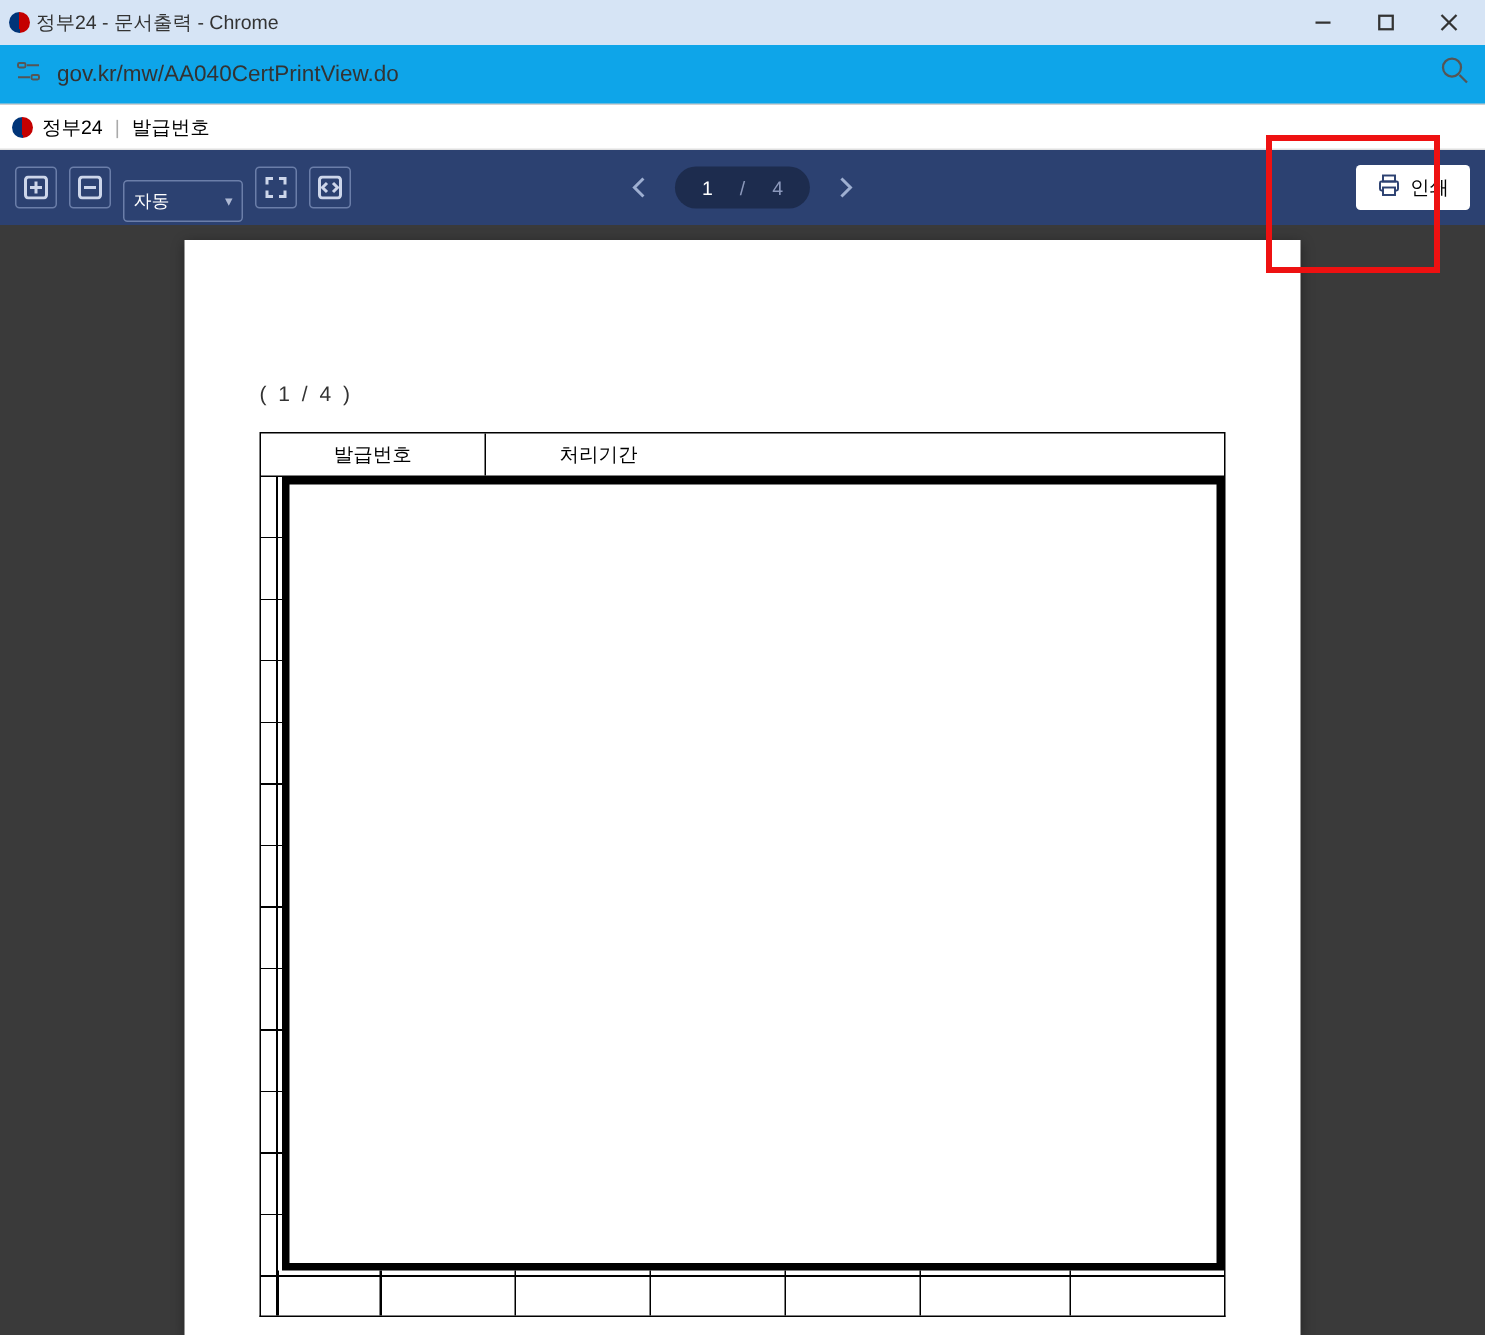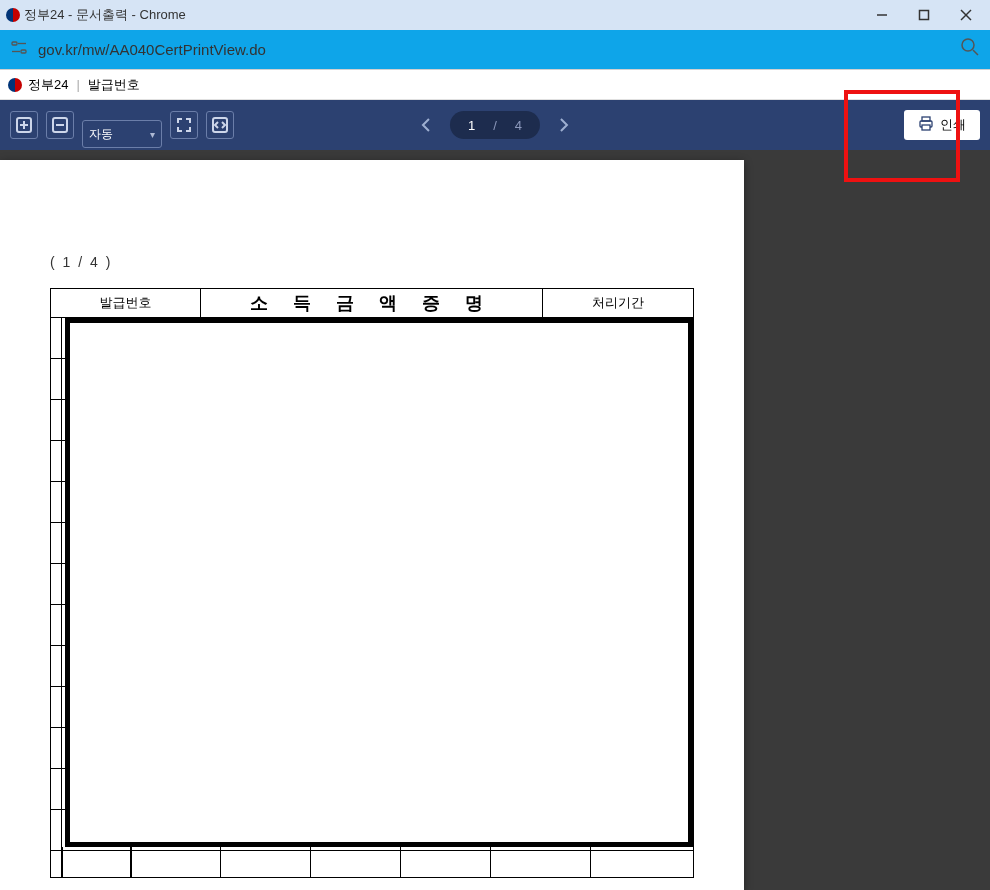--- a/index.html
+++ b/index.html
@@ -35,21 +35,21 @@
   .pager .pill { background: #1d2c4e; border-radius: 14px; height: 28px; display: flex; align-items: center; padding: 0 18px; gap: 18px; font-size: 13px; }
   .pager .pill .cur { color: #fff; }
   .pager .pill .slash, .pager .pill .tot { color: #8b98bb; }
 
   .printwrap { margin-left: auto; }
   .printbtn { height: 30px; padding: 0 14px; background: #fff; color: #000000; border: none; border-radius: 3px; display: flex; align-items: center; gap: 6px; font-size: 13px; cursor: pointer; font-weight: 500; }
   .printbtn svg { width: 16px; height: 16px; }
   .redbox { position: absolute; right: 30px; top: 90px; width: 116px; height: 92px; border: 4px solid #e11; pointer-events: none; z-index: 50; }
 
   
-  .viewer { height: calc(890px - 30px - 40px - 30px - 50px); background: #3a3a3a; display: flex; justify-content: flex-start; overflow: hidden; position: relative; }
+  .viewer { height: calc(890px - 30px - 40px - 30px - 50px); background: #3a3a3a; display: flex; justify-content: center; overflow: hidden; position: relative; }
   .page { width: 744px; background: #fff; margin-top: 10px; padding: 94px 50px 0 50px; position: relative; box-shadow: 0 2px 8px rgba(0,0,0,0.4); }
   .page .pagelabel { font-size: 14px; color: #333; margin-bottom: 18px; letter-spacing: 2px; }
 
   .docheader { display: flex; border: 1px solid #000; height: 30px; }
   .docheader .cell { display: flex; align-items: center; justify-content: center; font-size: 13px; border-right: 1px solid #000; }
   .docheader .cell:last-child { border-right: none; }
   .docheader .c1 { width: 150px; }
   .docheader .c2 { flex: 1; font-size: 18px; font-weight: bold; letter-spacing: 10px; }
   .docheader .c3 { width: 150px; }
 
@@ -185,21 +185,20 @@
   </div>
 </div>
 
 <div class="redbox"></div>
 
 <div class="viewer">
   <div class="page">
     <div class="pagelabel">( 1  /  4 )</div>
     <div class="docheader">
       <div class="cell c1">발급번호</div>
-      <div class="cell c2">소 득 금 액 증 명</div>
       <div class="cell c3">처리기간</div>
     </div>
     <div class="docbody">
       <div class="whitecover"></div>
       <div class="bottomcells">
         <div style="width:12px"></div>
           <div style="width:68px"></div>
           <div style="width:90px"></div>
           <div style="width:90px"></div>
           <div style="width:90px"></div>

